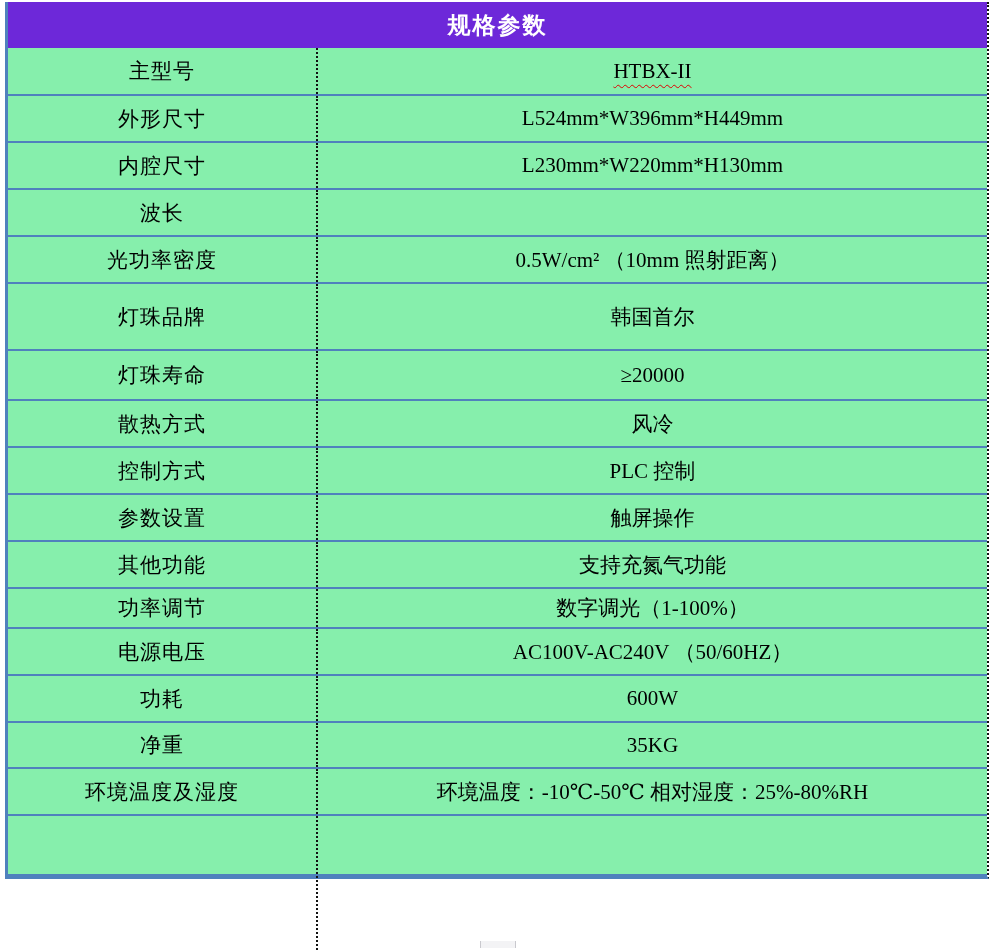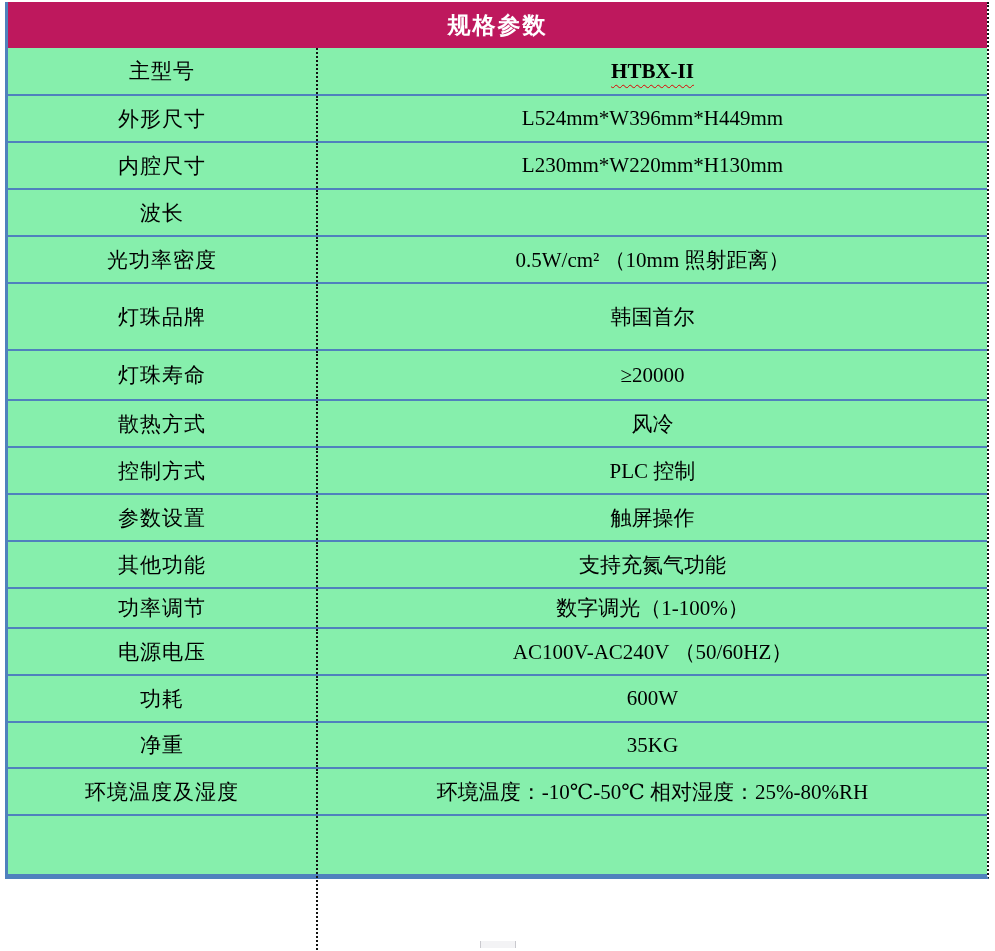--- a/index.html
+++ b/index.html
@@ -14,21 +14,21 @@
     position: absolute;
     left: 5px; top: 2px;
     width: 984px;
     border-left: 3px solid #4F81BD;
     border-bottom: 3px solid #4F81BD;
     border-right: 2px dotted #111111;
     background: #ffffff;
   }
   .table-header {
     height: 46px;
-    background: #be185d;
+    background: #6d28d9;
     color: #ffffff;
     font-weight: bold;
     font-size: 23px;
     letter-spacing: 2px;
     display: flex;
     align-items: center;
     justify-content: center;
   }
   .row {
     display: flex;
@@ -57,21 +57,20 @@
     border-right: 2px dotted #111111;
     letter-spacing: 1px;
   }
   .cell.value {
     flex: 1;
   }
   .spellcheck {
     text-decoration: underline wavy #e00000;
     text-decoration-thickness: 1px;
     text-underline-offset: 6px;
-    font-weight: bold;
   }
   .scrollbar-thumb {
     position: absolute;
     left: 480px; top: 941px;
     width: 36px; height: 7px;
     background: #f3f3f5;
     border-left: 1px solid #c9c9ce;
     border-right: 1px solid #c9c9ce;
   }
 </style>

